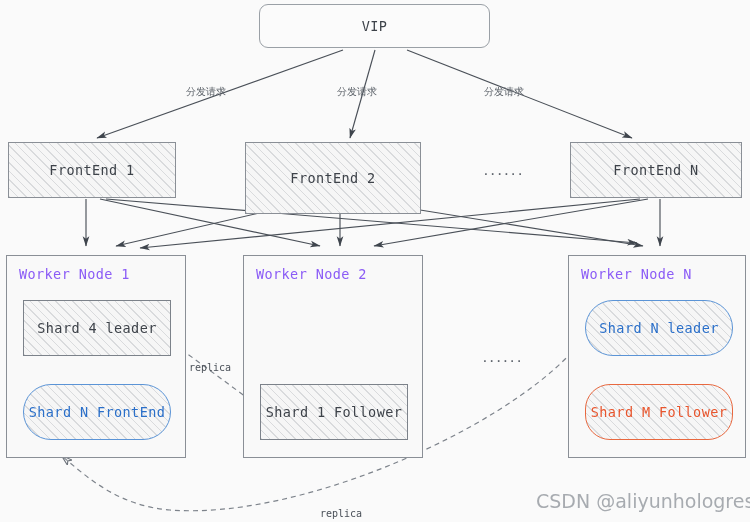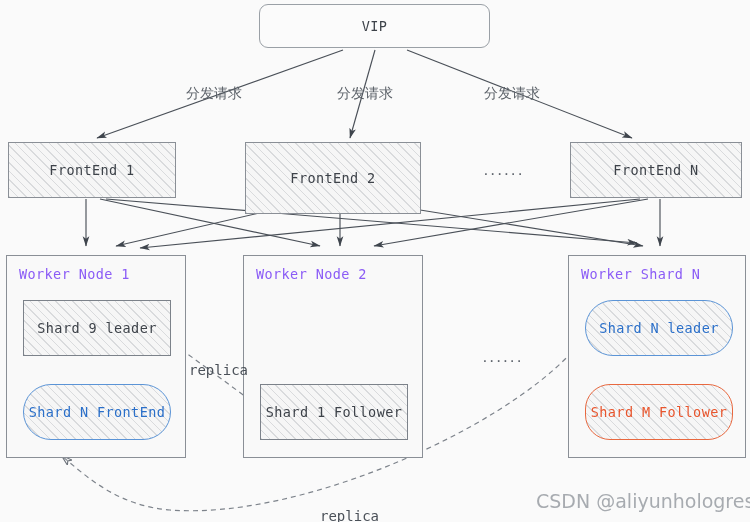--- a/index.html
+++ b/index.html
@@ -82,28 +82,28 @@
   }
   .shard.gray   { border-color: #7c828a; color: #3d4249; }
   .shard.green  { border-color: #7cb342; color: #6fa32c; }
   .shard.blue   { border-color: #5b94d6; color: #2a6fc9; border-radius: 28px; }
   .shard.orange { border-color: #e8683f; color: #e8552d; border-radius: 25px; }
 
   
   .edge-label {
     position: absolute;
     font-family: "DejaVu Sans", "Liberation Sans", sans-serif;
-    font-size: 14px;
+    font-size: 10px;
     color: #5b6168;
     white-space: nowrap;
   }
   .mono-label {
     position: absolute;
     font-family: "DejaVu Sans Mono", "Liberation Mono", monospace;
-    font-size: 14px;
+    font-size: 10px;
     color: #4a5058;
     white-space: nowrap;
     text-align: right;
   }
   .ellipsis {
     position: absolute;
     font-size: 13px;
     color: #60666e;
     letter-spacing: -1px;
     white-space: nowrap;
@@ -173,36 +173,36 @@
   </div>
   <div class="node hatch" style="left:570px; top:142px; width:172px; height:56px;">
     <span>FrontEnd N</span>
   </div>
 
   <div class="ellipsis" style="left:482px; top:163px;">......</div>
 
   <div class="worker" style="left:6px; top:255px; width:180px; height:203px;">
     <div class="worker-title">Worker Node 1</div>
     <div class="shard gray hatch" style="left:16px; top:44px; width:148px; height:56px;">
-      <span>Shard 9 leader</span>
+      <span>Shard 4 leader</span>
     </div>
     <div class="shard blue hatch" style="left:16px; top:128px; width:148px; height:56px;">
       <span>Shard N FrontEnd</span>
     </div>
   </div>
 
   <div class="worker" style="left:243px; top:255px; width:180px; height:203px;">
     <div class="worker-title">Worker Node 2</div>
     <div class="shard gray hatch" style="left:16px; top:128px; width:148px; height:56px;">
       <span>Shard 1 Follower</span>
     </div>
   </div>
 
   <div class="worker" style="left:568px; top:255px; width:178px; height:203px;">
-    <div class="worker-title">Worker Shard N</div>
+    <div class="worker-title">Worker Node N</div>
     <div class="shard blue hatch" style="left:16px; top:44px; width:148px; height:56px;">
       <span>Shard N leader</span>
     </div>
     <div class="shard orange hatch" style="left:16px; top:128px; width:148px; height:56px;">
       <span>Shard M Follower</span>
     </div>
   </div>
 
   <div class="ellipsis" style="left:481px; top:350px;">......</div>
 

